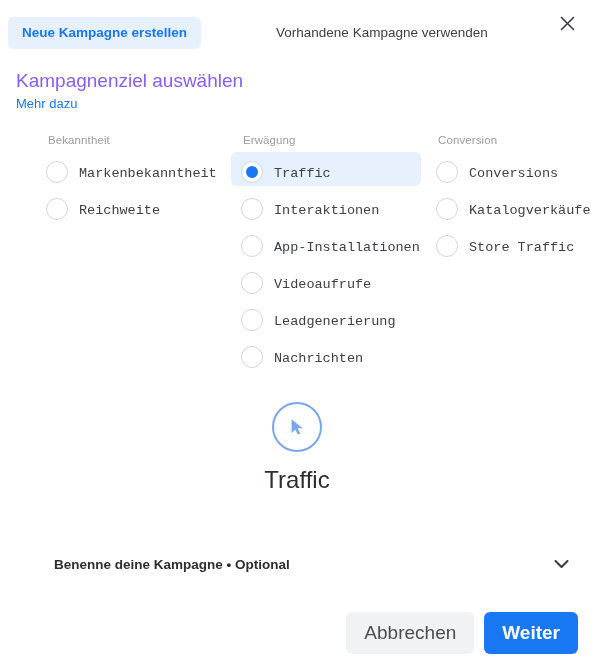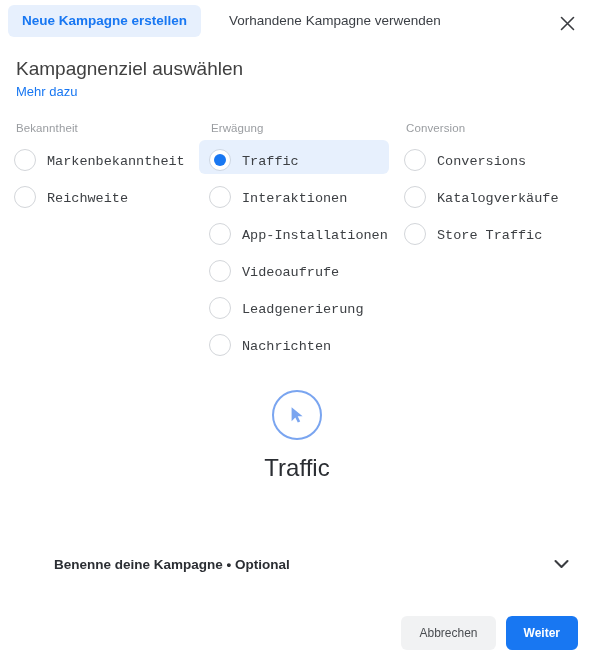--- a/index.html
+++ b/index.html
@@ -14,22 +14,23 @@
     color: #1c1e21;
     overflow: hidden;
     position: relative;
   }
 
   
   .tabbar {
     height: 42px;
     display: flex;
     align-items: center;
-    padding: 0 0 0 8px;
+    padding: 12px 0 0 8px;
     position: relative;
+    gap: 47px;
   }
   .tab {
     font-size: 13.5px;
     font-weight: bold;
     padding: 8px 14px;
     border-radius: 6px;
     white-space: nowrap;
     cursor: pointer;
     line-height: 1.2;
   }
@@ -55,38 +56,39 @@
     cursor: pointer;
   }
   .close-btn svg { display: block; }
 
   
   .heading-wrap {
     padding: 14px 16px 0 16px;
   }
   .page-title {
     font-size: 19px;
-    color: #404040;
+    color: #8b5cf6;
     line-height: 1.35;
     font-weight: normal;
     margin: 0;
   }
   .learn-link {
     font-size: 13px;
     color: #1877f2;
     cursor: pointer;
     display: inline-block;
     margin-top: 2px;
   }
 
   
   .columns {
     display: flex;
     margin-top: 22px;
     padding: 0 4px 0 4px;
+    margin-left: 32px;
   }
   .col {
     width: 190px;
     flex: 0 0 190px;
   }
   .col:nth-child(2) { margin-left: 5px; }
   .col:nth-child(3) { margin-left: 5px; }
 
   .col-title {
     font-size: 11.5px;
@@ -213,21 +215,21 @@
     bottom: 0;
     height: 60px;
     display: flex;
     align-items: center;
     justify-content: flex-end;
     padding-right: 16px;
     gap: 10px;
     box-sizing: border-box;
   }
   .btn {
-    font-size: 12px;
+    font-size: 19px;
     font-weight: bold;
     border: none;
     border-radius: 6px;
     padding: 10px 18px;
     cursor: pointer;
     line-height: 1.2;
     font-family: "Liberation Sans", sans-serif;
   }
   .btn-secondary {
     background: #f1f2f3;

